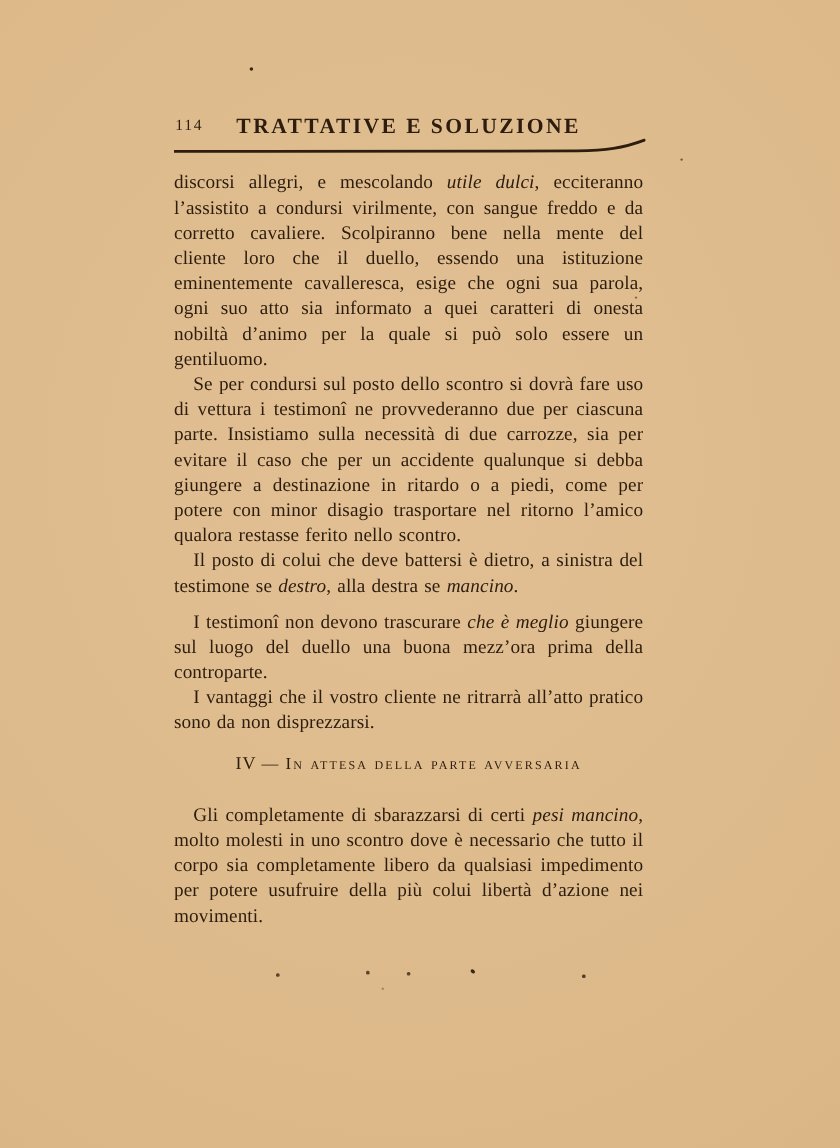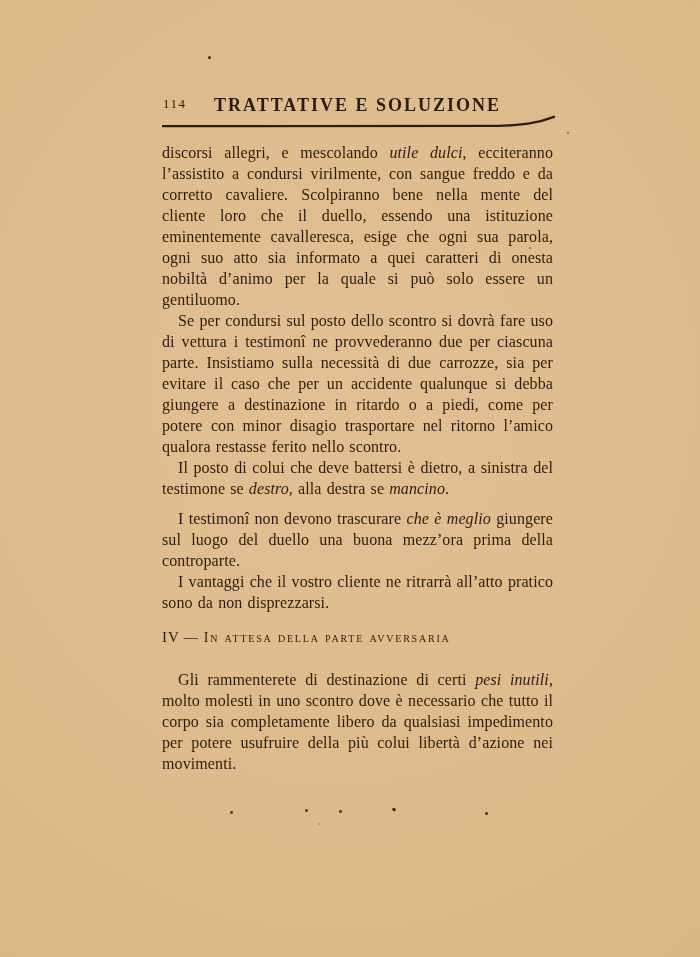--- a/index.html
+++ b/index.html
@@ -6,21 +6,21 @@
   .page {
     position: relative;
     width: 700px;
     height: 957px;
     overflow: hidden;
     background: radial-gradient(140% 115% at 48% 40%, #e2c094 0%, #dcb888 55%, #d2ac7a 100%);
     font-family: "Liberation Serif", "DejaVu Serif", serif;
   }
   .content {
     position: absolute;
-    left: 162px;
+    left: 145px;
     top: 95px;
     width: 391px;
   }
   .running-header { position: relative; height: 16px; }
   .pagenum {
     position: absolute; left: 1px; top: 1px;
     font-size: 13px; letter-spacing: 1.5px;
   }
   .runtitle {
     position: absolute; left: 0; right: 0; top: 0;
@@ -35,21 +35,21 @@
     text-align: justify;
     letter-spacing: 0.1px;
     word-spacing: 1px;
   }
   .body-text p { margin: 0; }
   .body-text p.indent { text-indent: 16px; }
   .body-text p.spaced { margin-top: 9px; }
   .it { font-style: italic; }
   .section-heading {
     margin: 16px 0 23px 0;
-    text-align: left;
+    text-align: center;
     font-size: 14px;
     white-space: nowrap;
   }
   .section-numeral { font-size: 15px; letter-spacing: 1px; }
   .section-dash { padding: 0 6px 0 4px; }
   .section-title {
     font-variant: small-caps;
     letter-spacing: 1.8px;
   }
   .speck {
@@ -81,21 +81,21 @@
         <p class="indent"><span>Il posto di colui che deve battersi è dietro, a sinistra del testimone se </span><span class="it">destro</span><span>, alla destra se </span><span class="it">mancino</span><span>.</span></p>
         <p class="indent spaced"><span>I testimonî non devono trascurare </span><span class="it">che è meglio</span><span> giungere sul luogo del duello una buona mezz’ora prima della controparte.</span></p>
         <p class="indent"><span>I vantaggi che il vostro cliente ne ritrarrà all’atto pratico sono da non disprezzarsi.</span></p>
       </div>
 
     <div class="section-heading">
       <span class="section-numeral">IV</span><span class="section-dash">—</span><span class="section-title">In attesa della parte avversaria</span>
     </div>
 
     <div class="body-text" id="flow-bottom">
-        <p class="indent"><span>Gli rammenterete di destinazione di certi </span><span class="it">pesi inutili</span><span>, molto molesti in uno scontro dove è necessario che tutto il corpo sia completamente libero da qualsiasi impedimento per potere usufruire della più colui libertà d’azione nei movimenti.</span></p>
+        <p class="indent"><span>Gli completamente di sbarazzarsi di certi </span><span class="it">pesi mancino</span><span>, molto molesti in uno scontro dove è necessario che tutto il corpo sia completamente libero da qualsiasi impedimento per potere usufruire della più colui libertà d’azione nei movimenti.</span></p>
       </div>
 
   </div>
 
   <div class="speck" style="left:208px; top:56px;  width:3px;  height:3px;"></div>
   <div class="speck" style="left:567px; top:132px; width:2px;  height:2px; opacity:.65;"></div>
   <div class="speck" style="left:529px; top:247px; width:2px;  height:2px; opacity:.55;"></div>
   <div class="speck" style="left:230px; top:811px; width:2.5px;height:2.5px; opacity:.8;"></div>
   <div class="speck" style="left:305px; top:809px; width:2.5px;height:2.5px; opacity:.8;"></div>
   <div class="speck" style="left:339px; top:810px; width:2.5px;height:2.5px; opacity:.8;"></div>

